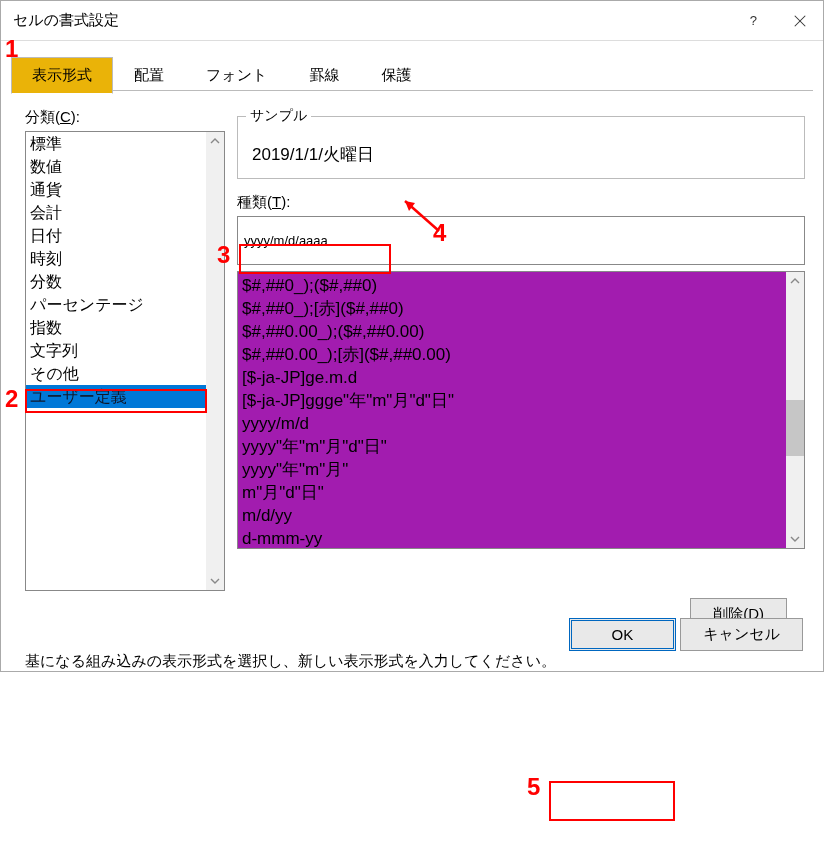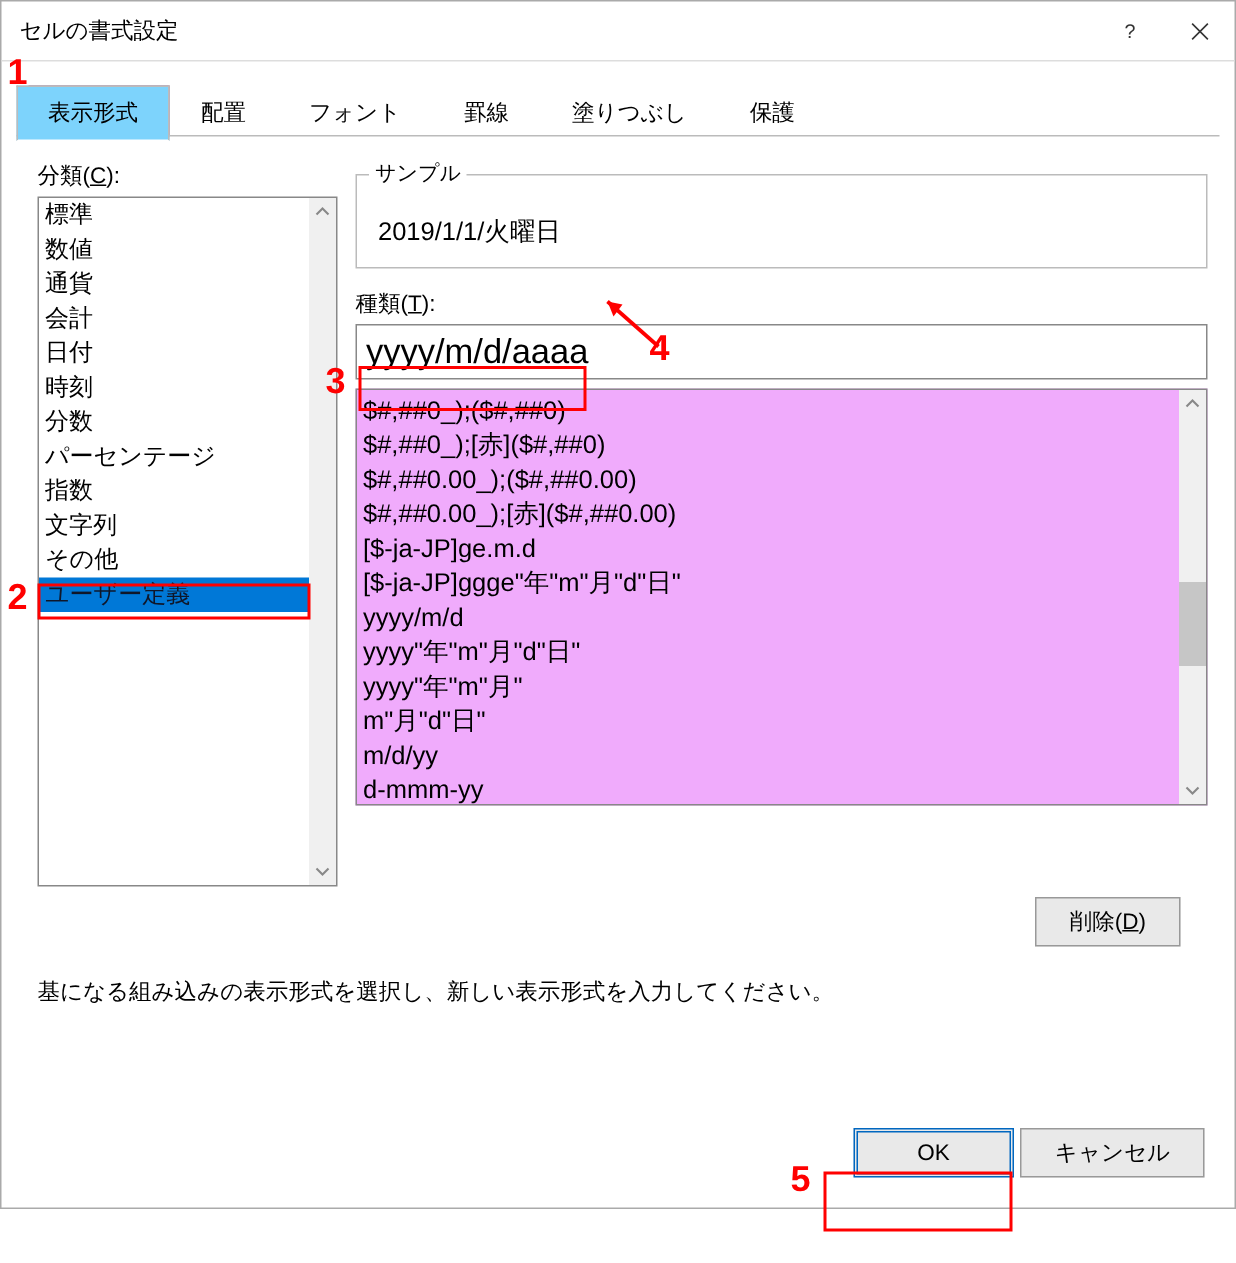--- a/index.html
+++ b/index.html
@@ -8,21 +8,21 @@
     font-family: "Yu Gothic UI", "Meiryo", sans-serif;
     font-size: 15px;
     background: #fff;
     width: 824px;
     height: 842px;
     overflow: hidden;
     position: relative;
   }
   .window {
     width: 824px;
-    height: 806px;
+    height: 672px;
     border: 1px solid #aaa;
     background: #fff;
     position: relative;
   }
   .titlebar {
     height: 40px;
     display: flex;
     align-items: center;
     padding: 0 0 0 12px;
     border-bottom: 1px solid #ddd;
@@ -45,21 +45,21 @@
   .tab {
     padding: 8px 20px;
     border: 1px solid transparent;
     border-bottom: none;
     cursor: pointer;
     font-size: 15px;
   }
   .tab.active {
     border: 1px solid #bbb;
     border-bottom: 1px solid #fff;
-    background: #7dd3fc;
+    background: #eab308;
     position: relative;
     z-index: 2;
   }
   .tab-underline {
     position: absolute;
     left: 10px;
     right: 10px;
     top: 89px;
     border-top: 1px solid #bbb;
     z-index: 1;
@@ -127,30 +127,30 @@
     top: -10px;
     left: 8px;
     background: #fff;
     padding: 0 4px;
     font-size: 14px;
     text-align: center;
   }
   .type-input {
     width: 100%;
     border: 1px solid #888;
-    padding: 4px 6px;
-    font-size: 23px;
+    padding: 16px 6px;
+    font-size: 13px;
     font-family: inherit;
   }
   .format-list {
     border: 1px solid #888;
     height: 278px;
     margin-top: 6px;
     display: flex;
-    background: #f0abfc;
+    background: #a21caf;
     gap: 36px;
   }
   .format-items { flex: 1; padding: 2px 4px; overflow: hidden; }
   .format-item { font-size: 17px; line-height: 23px; white-space: nowrap; }
   .format-scrollbar {
     width: 18px;
     background: #f0f0f0;
     display: flex;
     flex-direction: column;
   }
@@ -217,21 +217,20 @@
           <line x1="14" y1="2" x2="2" y2="14" stroke="#333" stroke-width="1.2"></line>
         </svg>
     </div>
   </div>
 
   <div class="tabs">
     <div class="tab active">表示形式</div>
     <div class="tab">配置</div>
     <div class="tab">フォント</div>
     <div class="tab">罫線</div>
-    <div class="tab">塗りつぶし</div>
     <div class="tab">保護</div>
   </div>
   <div class="tab-underline"></div>
 
   <div class="content">
 
     <div class="col-left">
       <span class="label">
         <span>分類(</span><span class="underline">C</span><span>):</span>
       </span>

